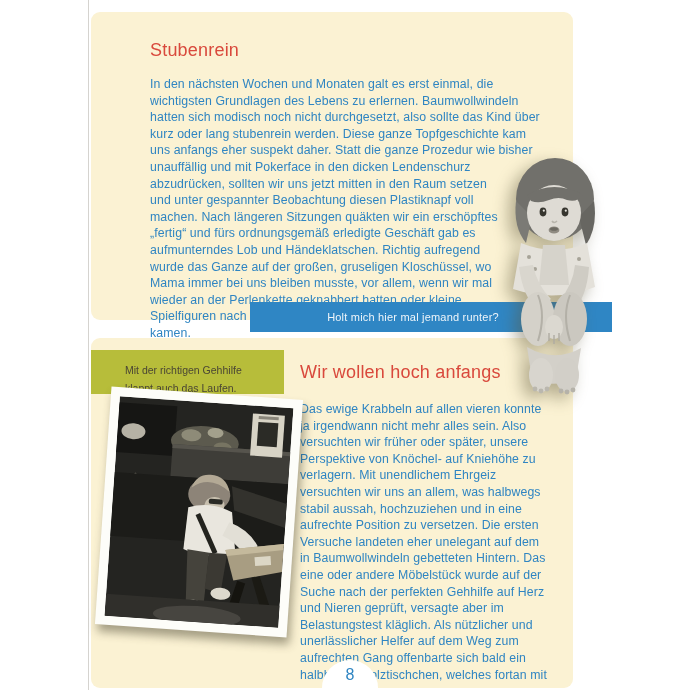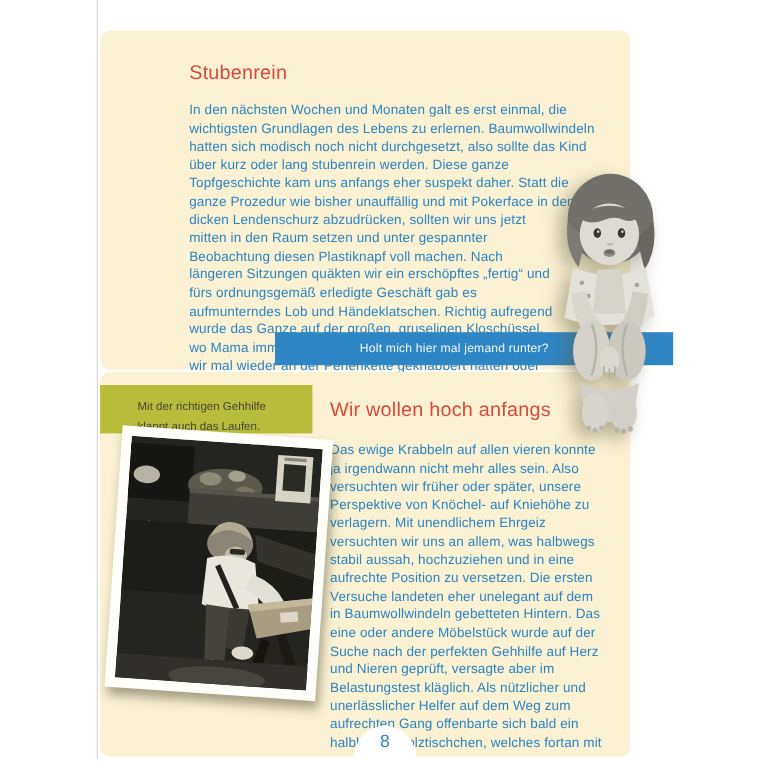--- a/index.html
+++ b/index.html
@@ -1,20 +1,20 @@
 <!DOCTYPE html>
 <html><head>
 <meta charset="utf-8">
 <style>
   html,body{margin:0;padding:0;background:#ffffff;}
   .page{position:relative;width:700px;height:700px;background:#ffffff;overflow:hidden;
         font-family:"Liberation Sans", sans-serif;}
   .page-edge{position:absolute;left:88px;top:0;width:1px;height:690px;background:#d5d3cf;}
   .panel{position:absolute;left:91px;width:482px;background:#fbf2d3;border-radius:9px;}
-  .panel-top{top:28px;height:308px;box-sizing:border-box;padding:28px 30px 0 81px;}
+  .panel-top{top:12px;height:308px;box-sizing:border-box;padding:28px 30px 0 59px;}
   .panel-bottom{top:338px;height:350px;}
   h1.sec-head{margin:0;font-size:18px;line-height:21px;font-weight:normal;
               color:#d9493c;letter-spacing:.2px;}
   .body-copy{margin:15px 0 0 0;font-size:12.3px;line-height:16.6px;color:#2f85c2;
              letter-spacing:.1px;}
   .fl1{float:right;width:0;height:112px;}
   .fl2{float:right;clear:right;width:38px;height:130px;}
   .speech-banner{position:absolute;left:250px;top:302px;width:362px;height:30px;
                  background:#2f86c4;z-index:3;display:flex;align-items:center;
                  justify-content:center;box-sizing:border-box;padding-right:36px;}

